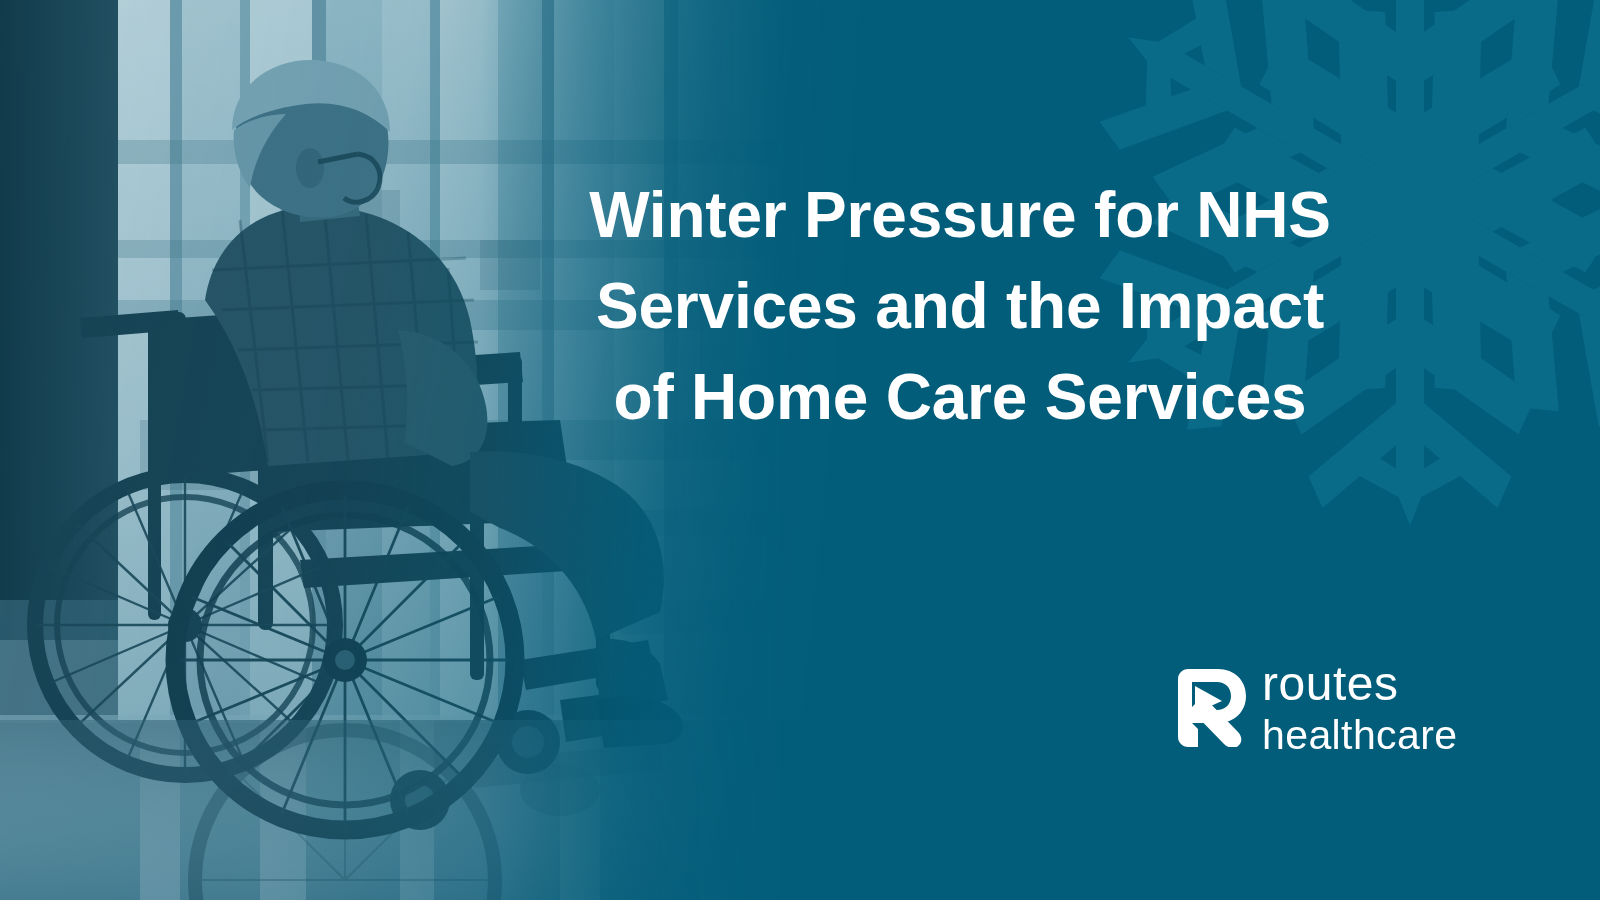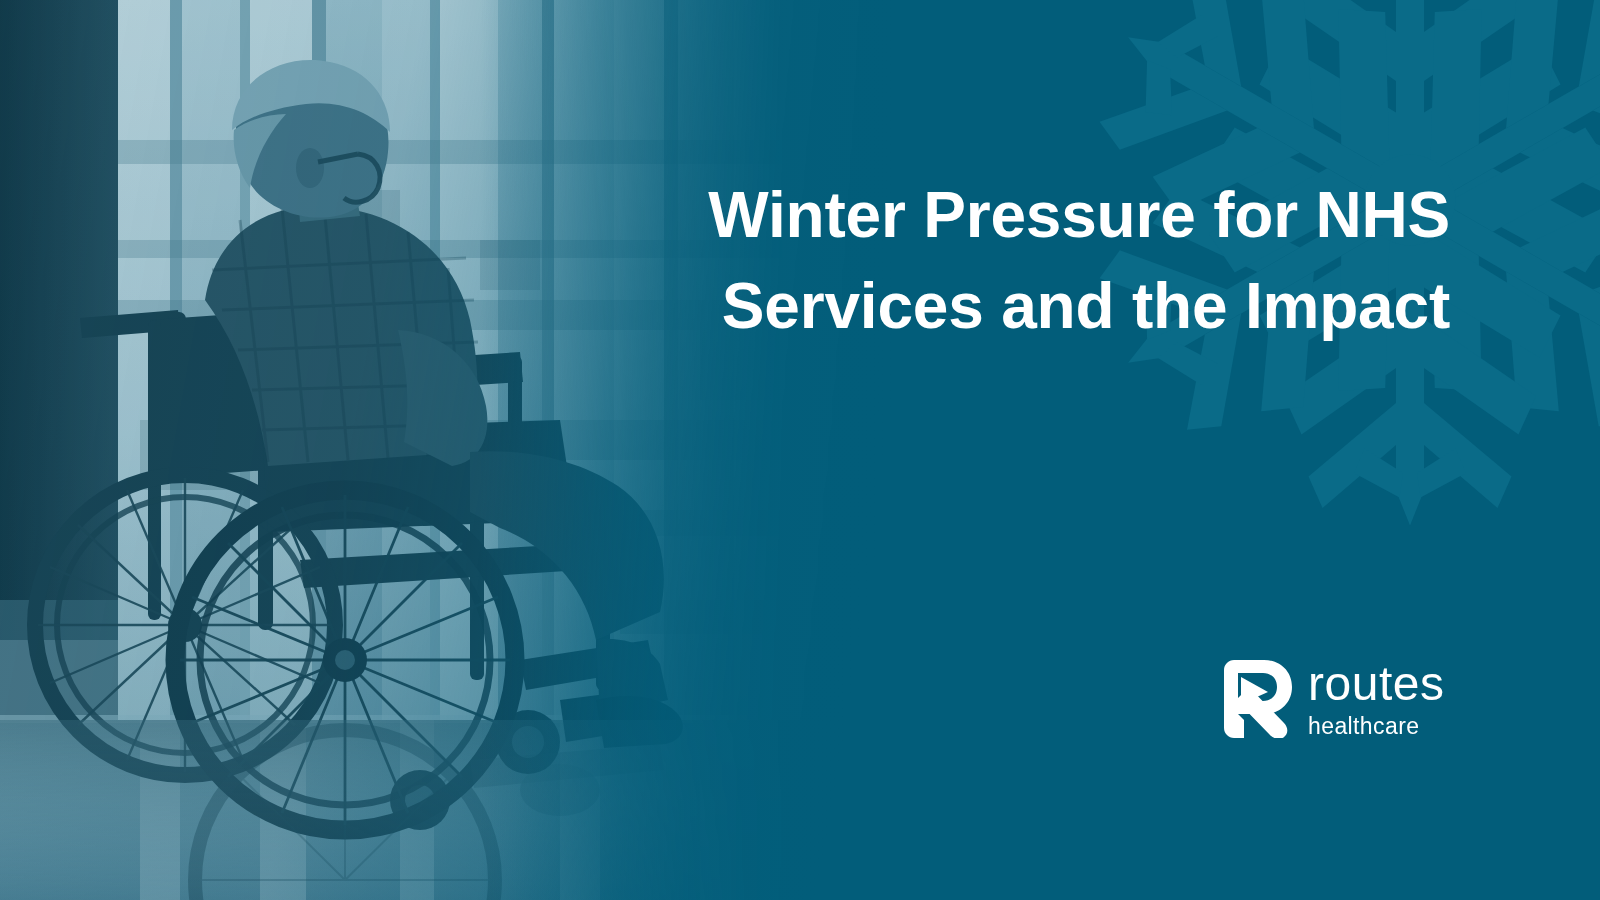--- a/index.html
+++ b/index.html
@@ -57,50 +57,49 @@
     width:700px; height:700px;
     pointer-events:none;
   }
   #snowflake svg { display:block; width:100%; height:100%; }
 
   
   #title {
     position:absolute;
     left:470px; top:170px;
     width:980px;
-    text-align:right;
+    text-align:center;
     color:#ffffff;
     font-size:64px;
     font-weight:bold;
     line-height:1.42;
     letter-spacing:-0.2px;
   }
   #title .line { display:block; white-space:nowrap; }
 
   
   #logo {
     position:absolute;
     left:1178px; top:660px;
     display:flex;
     align-items:center;
     gap:16px;
-    margin-left:46px;
   }
   #logo-mark { width:68px; height:78px; flex:0 0 auto; }
   #logo-mark svg { display:block; width:100%; height:100%; }
   #logo-words { display:flex; flex-direction:column; line-height:1; }
   #logo-routes {
     color:#ffffff;
     font-size:48px;
     font-weight:500;
     letter-spacing:0.5px;
   }
   #logo-healthcare {
     color:#ffffff;
-    font-size:23px;
+    font-size:41px;
     font-weight:400;
     letter-spacing:0.4px;
     margin-top:7px;
   }
 </style>
 </head>
 <body>
 
 <div id="banner">
 
@@ -367,20 +366,21 @@
         <use href="#arm-src" transform="rotate(300 200 200)"></use>
 
         <circle cx="200" cy="200" r="26"></circle>
       </g>
     </svg>
   </div>
 
   <h1 id="title">
     <span class="line">Winter Pressure for NHS</span>
     <span class="line">Services and the Impact</span>
+    <span class="line">of Home Care Services</span>
   </h1>
 
   <div id="logo">
     <div id="logo-mark">
       <svg viewBox="0 0 68 78" aria-hidden="true">
 
         <path fill="#ffffff" d="M10 0 H40 C56.6 0 68 11.6 68 27 C68 42.4 56.6 54 40 54
                                  H10 C4.5 54 0 49.5 0 44 V10 C0 4.5 4.5 0 10 0 Z
                                  M14 13 V41 H39 C47 41 53 35.6 53 27 C53 18.4 47 13 39 13 Z"></path>
 

